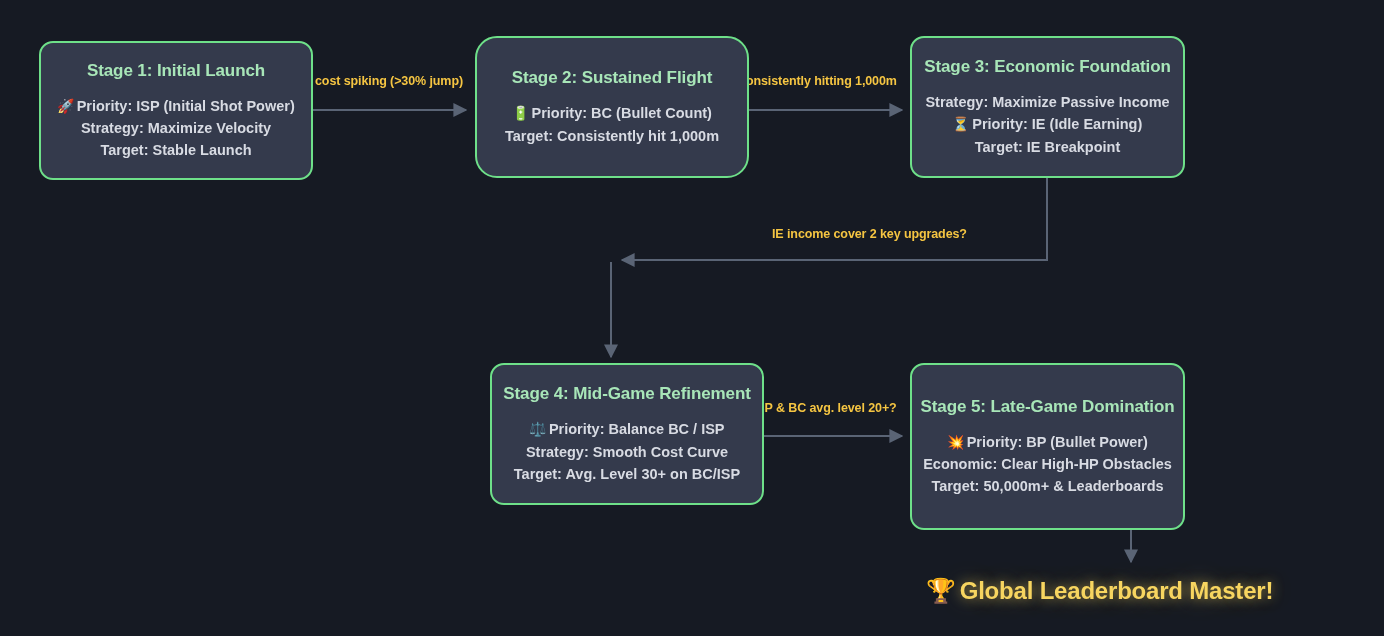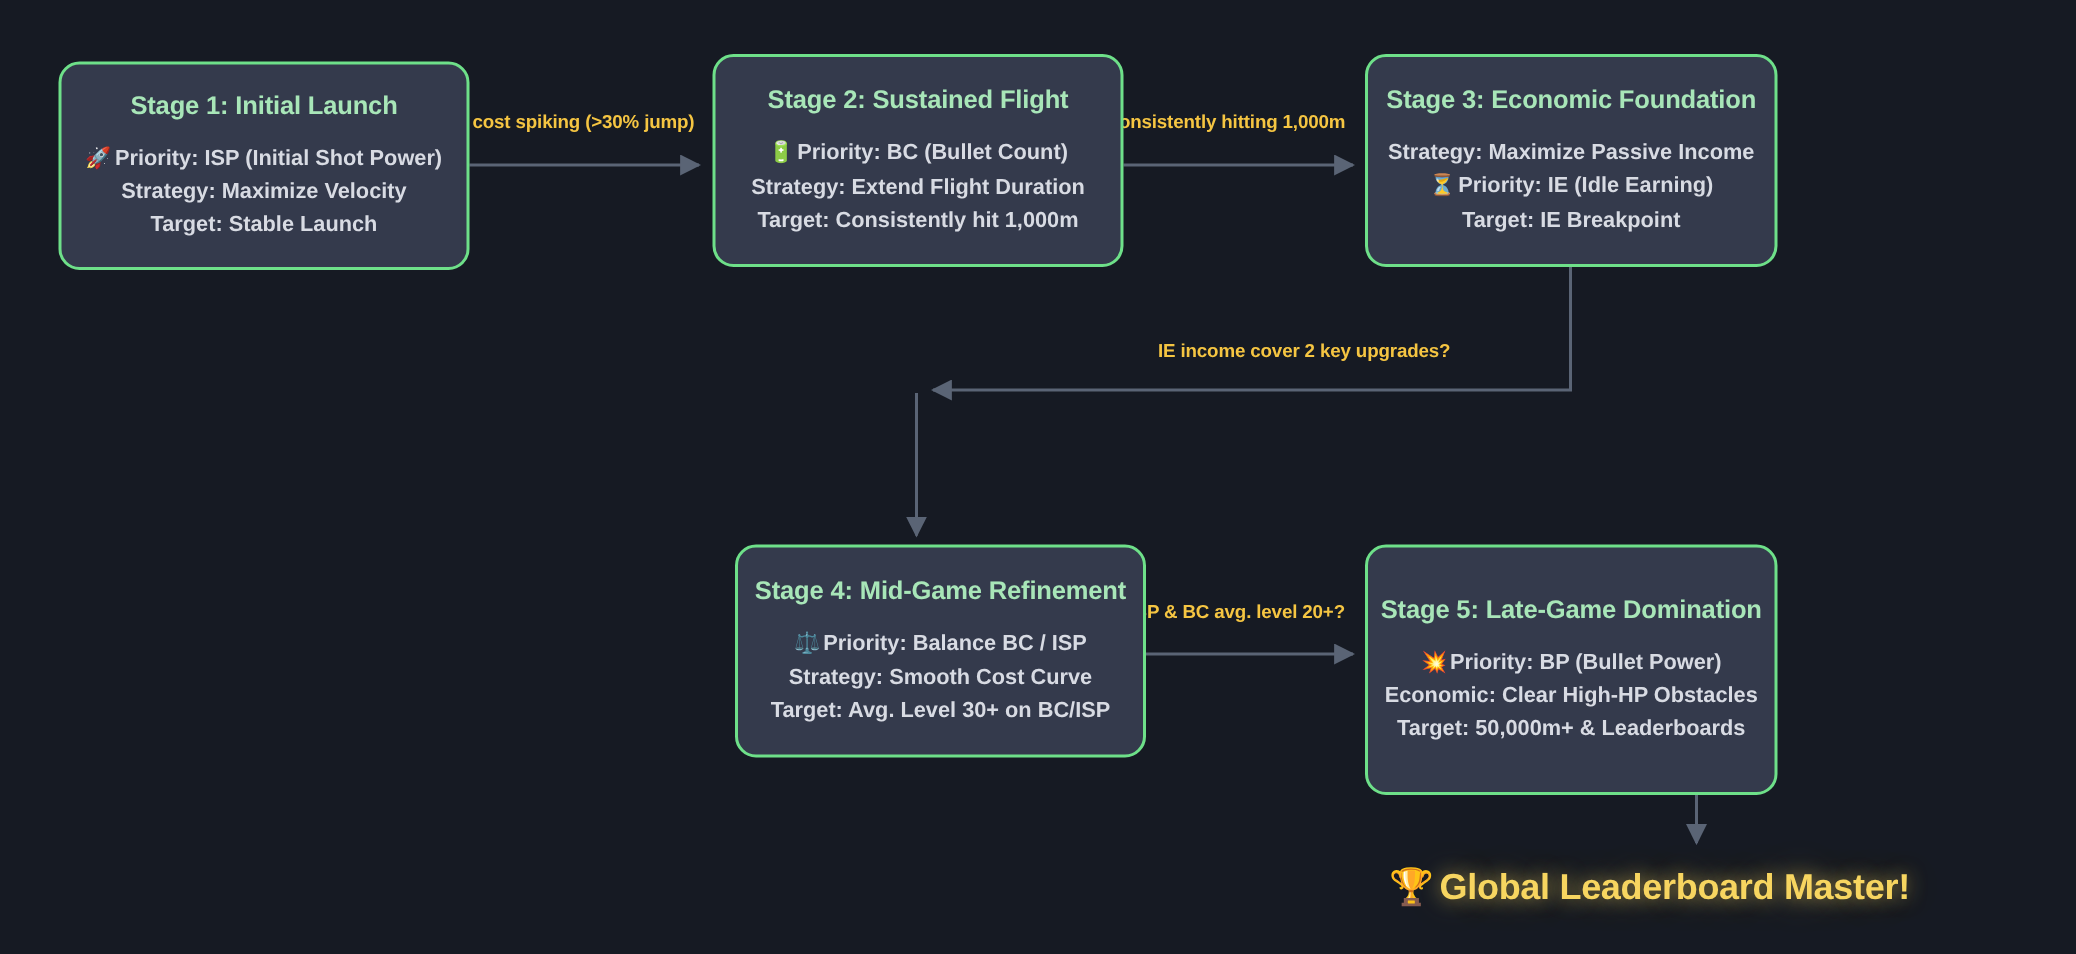--- a/index.html
+++ b/index.html
@@ -115,26 +115,25 @@
 
   <div class="node" style="left:39px; top:41px; width:274px; height:139px;">
     <div class="node-title">Stage 1: Initial Launch</div>
     <div class="node-line">
       <span class="node-emoji">🚀</span><span>Priority: ISP (Initial Shot Power)</span>
     </div>
     <div class="node-line">Strategy: Maximize Velocity</div>
     <div class="node-line">Target: Stable Launch</div>
   </div>
 
-  <div class="node" style="left:475px; top:36px; width:274px; height:142px;">
+  <div class="node" style="left:475px; top:36px; width:274px; height:142px;border-radius:22px;">
     <div class="node-title">Stage 2: Sustained Flight</div>
     <div class="node-line">
       <span class="node-emoji">🔋</span><span>Priority: BC (Bullet Count)</span>
     </div>
-    <div class="node-line">Strategy: Extend Flight Duration</div>
     <div class="node-line">Target: Consistently hit 1,000m</div>
   </div>
 
   <div class="node" style="left:910px; top:36px; width:275px; height:142px;">
     <div class="node-title">Stage 3: Economic Foundation</div>
     <div class="node-line">Strategy: Maximize Passive Income</div>
     <div class="node-line">
       <span class="node-emoji">⏳</span><span>Priority: IE (Idle Earning)</span>
     </div>
     <div class="node-line">Target: IE Breakpoint</div>

